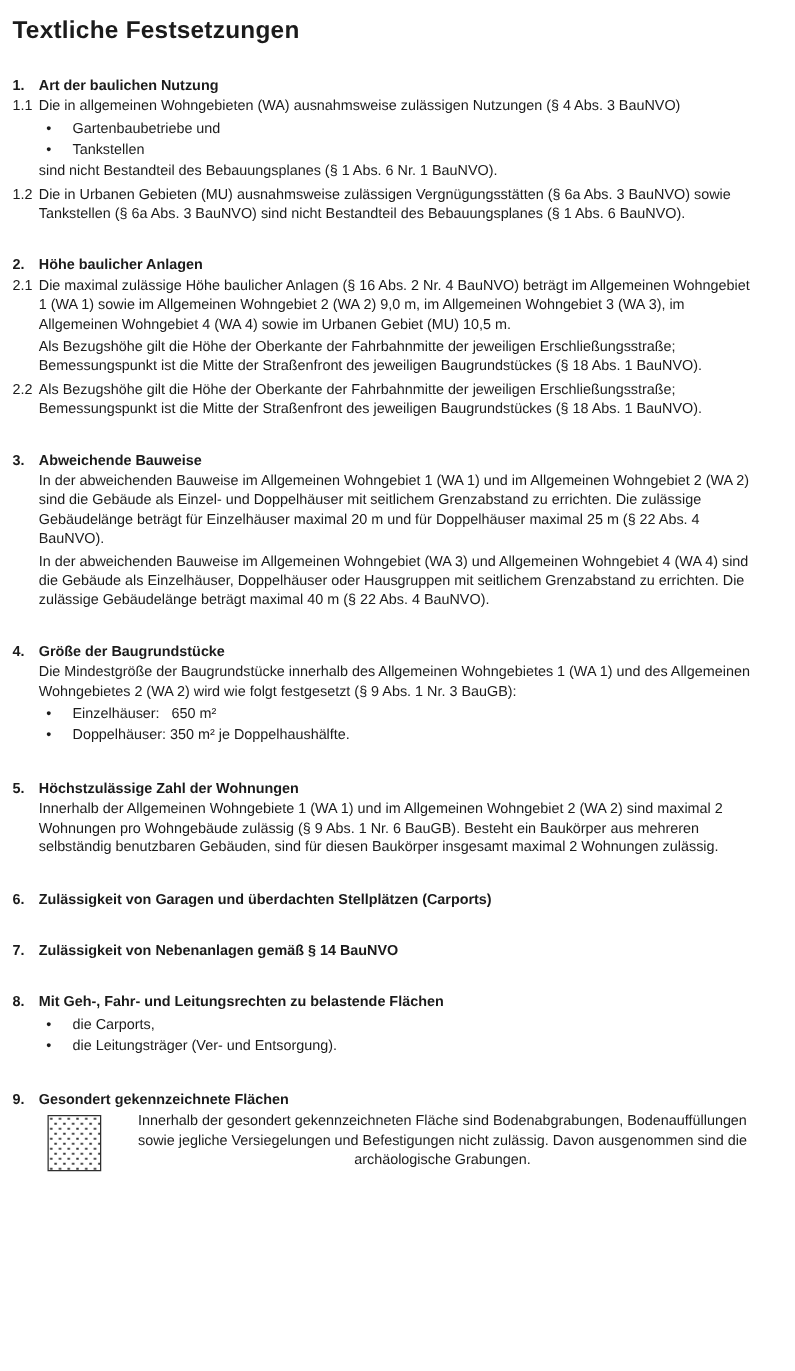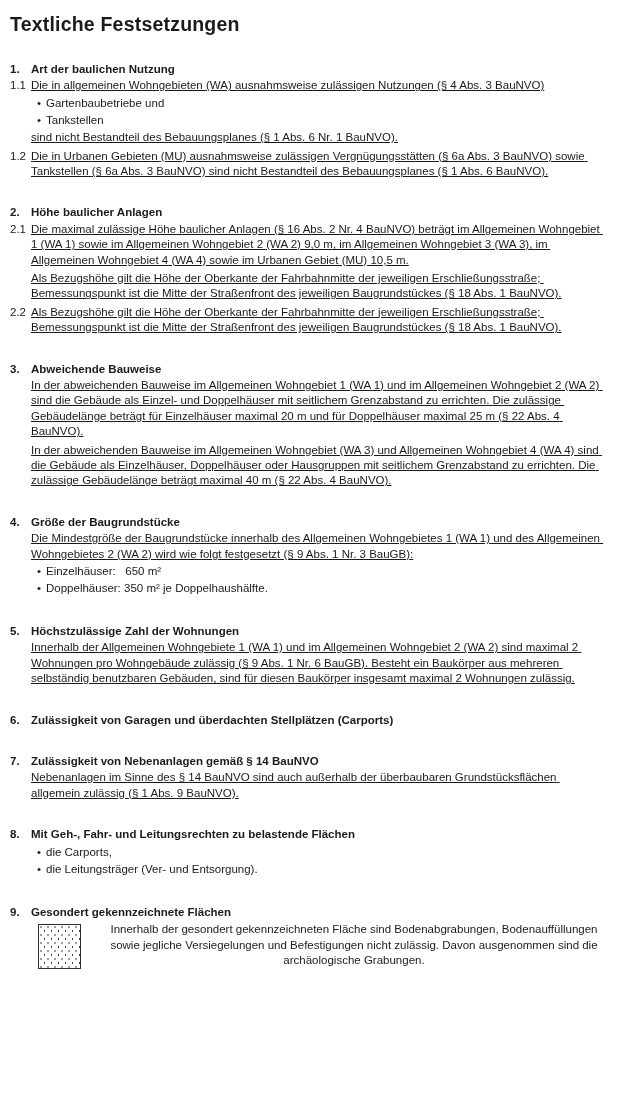--- a/index.html
+++ b/index.html
@@ -25,30 +25,30 @@
   .row { display: flex; align-items: flex-start; }
   .numcol {
     flex: none;
     width: 21px;
     white-space: nowrap;
   }
   .sec-head { font-weight: bold; margin-bottom: 1px; }
   .content { flex: 1 1 auto; min-width: 0; }
   .item + .item { margin-top: 3px; }
   .para + .para { margin-top: 3px; }
-  .para { white-space: pre-wrap; text-decoration: underline; }
+  .para { white-space: pre-wrap; }
   .bullet {
     display: flex;
     margin: 1.5px 0 1.5px 6px;
   }
   .bullet-dot {
     flex: none;
     width: 9px;
   }
-  .bullet-text { flex: 1 1 auto; white-space: pre-wrap; }
+  .bullet-text { flex: 1 1 auto; white-space: pre-wrap; margin-left: 12px; }
   .para + .bullet, .bullet + .para { margin-top: 2px; }
   .symbolrow { display: flex; align-items: flex-start; margin-top: 1px; }
   .dotsquare {
     flex: none;
     width: 43px;
     height: 45px;
     margin: 2px 0 0 7px;
     border: 1px solid #2e2e2e;
     background-color: #ffffff;
     background-image:
@@ -160,26 +160,20 @@
         <div class="row sec-head">
           <span class="numcol">6.</span>
           <span class="content">Zulässigkeit von Garagen und überdachten Stellplätzen (Carports)</span>
         </div>
       </div>
       <div class="section">
         <div class="row sec-head">
           <span class="numcol">7.</span>
           <span class="content">Zulässigkeit von Nebenanlagen gemäß § 14 BauNVO</span>
         </div>
-        <div class="row item">
-          <span class="numcol"></span>
-          <div class="content">
-            <div class="para">Nebenanlagen im Sinne des § 14 BauNVO sind auch außerhalb der überbaubaren Grundstücksflächen allgemein zulässig (§ 1 Abs. 9 BauNVO).</div>
-          </div>
-        </div>
       </div>
       <div class="section">
         <div class="row sec-head">
           <span class="numcol">8.</span>
           <span class="content">Mit Geh-, Fahr- und Leitungsrechten zu belastende Flächen</span>
         </div>
         <div class="row item">
           <span class="numcol"></span>
           <div class="content">
             <div class="bullet">

